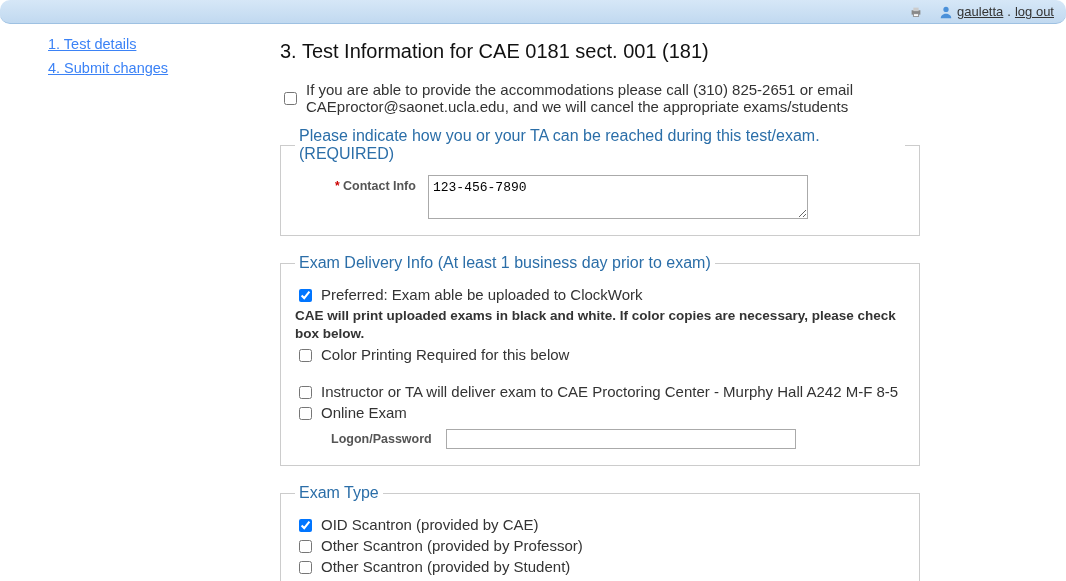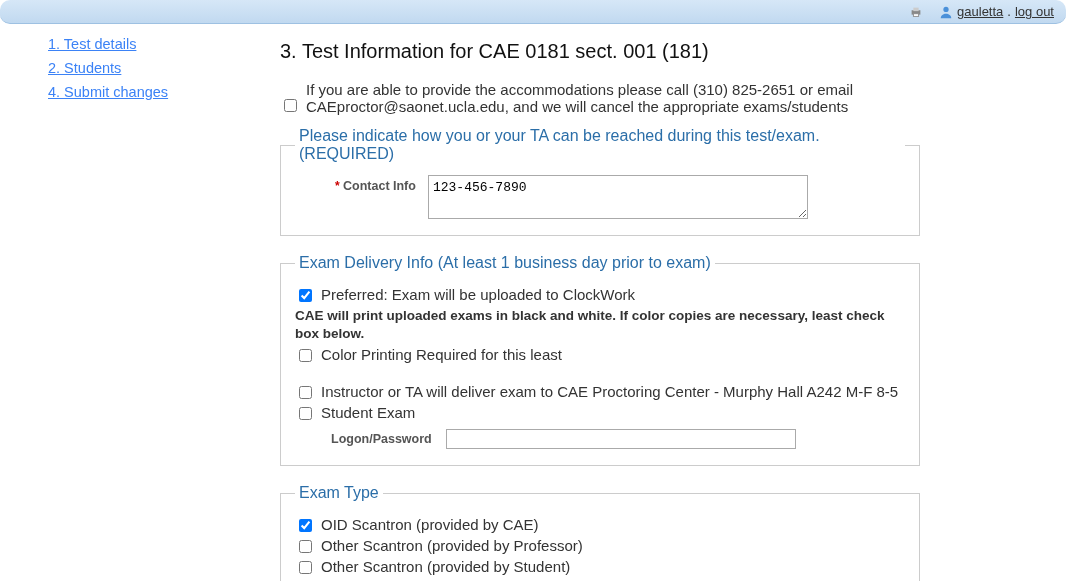--- a/index.html
+++ b/index.html
@@ -57,21 +57,21 @@
     max-width: 680px;
   }
   h1.page-title {
     font-size: 20px;
     font-weight: 500;
     margin: 8px 0 18px 0;
     color: #111;
   }
   .accom-row {
     display: flex;
-    align-items: flex-end;
+    align-items: center;
     gap: 6px;
     font-size: 15px;
     color: #333;
     margin-bottom: 2px;
   }
   .accom-row input[type=checkbox]{ margin-top:3px; }
   fieldset {
     border: 1px solid #ccc;
     margin: 12px 0 18px 0;
     padding: 12px 14px 16px 14px;
@@ -159,21 +159,20 @@
     <a>gauletta</a>
     <span>.</span>
     <a>log out</a>
   </span>
 </div>
 
 <div class="page">
 
   <nav class="sidebar">
     <a>1. Test details</a>
-    <a>2. Students</a>
     <a>4. Submit changes</a>
   </nav>
 
   <main class="main">
     <h1 class="page-title">3. Test Information for CAE 0181 sect. 001 (181)</h1>
 
     <div class="accom-row">
       <input type="checkbox" style="">
       <span>If you are able to provide the accommodations please call (310) 825-2651 or email CAEproctor@saonet.ucla.edu, and we will cancel the appropriate exams/students</span>
     </div>
@@ -184,35 +183,35 @@
         <label><span class="req-asterisk">* </span><span>Contact Info</span></label>
         <textarea class="contact" style="">123-456-7890</textarea>
       </div>
     </fieldset>
 
     <fieldset>
       <legend>Exam Delivery Info (At least 1 business day prior to exam)</legend>
 
       <div class="check-line">
         <input type="checkbox" checked="" style="">
-        <span>Preferred: Exam will be uploaded to ClockWork</span>
-      </div>
-      <div class="note-bold">CAE will print uploaded exams in black and white. If color copies are necessary, least check box below.</div>
-      <div class="check-line">
-        <input type="checkbox" style="">
-        <span>Color Printing Required for this least</span>
+        <span>Preferred: Exam able be uploaded to ClockWork</span>
+      </div>
+      <div class="note-bold">CAE will print uploaded exams in black and white. If color copies are necessary, please check box below.</div>
+      <div class="check-line">
+        <input type="checkbox" style="">
+        <span>Color Printing Required for this below</span>
       </div>
       <div class="gap"></div>
       <div class="check-line">
         <input type="checkbox" style="">
         <span>Instructor or TA will deliver exam to CAE Proctoring Center - Murphy Hall A242 M-F 8-5</span>
       </div>
       <div class="check-line">
         <input type="checkbox" style="">
-        <span>Student Exam</span>
+        <span>Online Exam</span>
       </div>
       <div class="inline-input-row">
         <label>Logon/Password</label>
         <input type="text" value="" style="">
       </div>
     </fieldset>
 
     <fieldset>
       <legend>Exam Type</legend>
       <div class="check-line">

